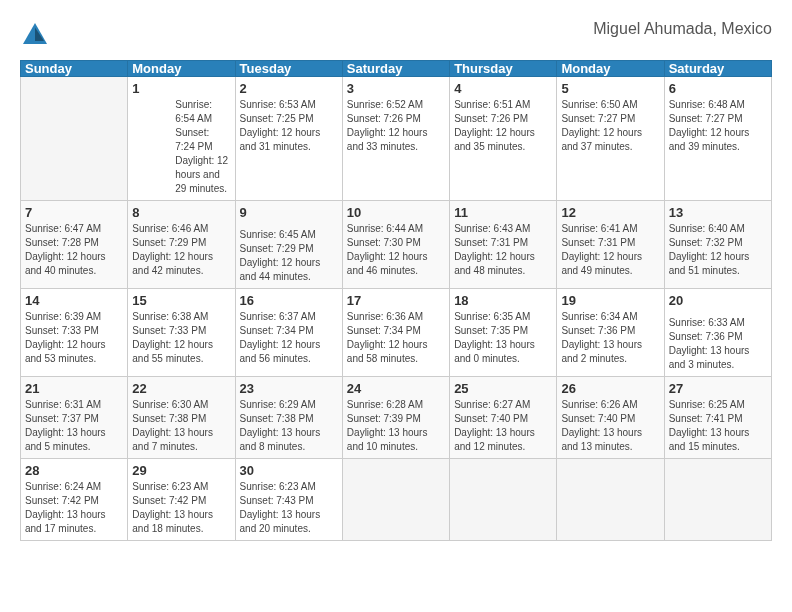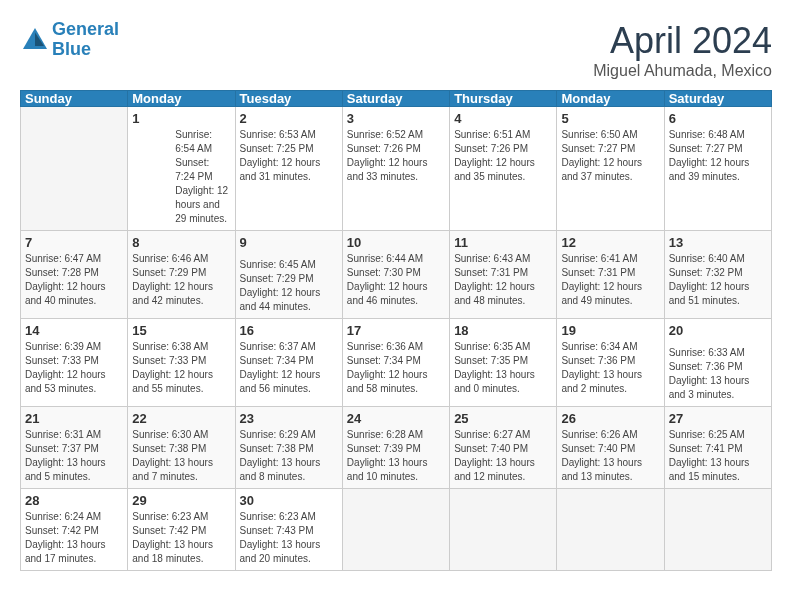--- a/index.html
+++ b/index.html
@@ -90,27 +90,22 @@
   </style>
 </head>
 <body>
 
 <div class="header-area">
   <div class="logo">
     <svg class="logo-icon" viewBox="0 0 40 40">
       <polygon points="20,4 36,32 4,32" fill="#2980b9"></polygon>
       <polygon points="20,10 32,28 20,28" fill="#1a5276"></polygon>
     </svg>
-    <div class="logo-text">
-      <div><span>General</span></div>
-      <div><span style="color:#2980b9">Blue</span></div>
-    </div>
   </div>
   <div class="title-area">
-    <div class="month-title">April 2024</div>
     <div class="location">Miguel Ahumada, Mexico</div>
   </div>
 </div>
 
 <table>
   <thead>
     <tr>
       <th>Sunday</th>
       <th>Monday</th>
       <th>Tuesday</th>

